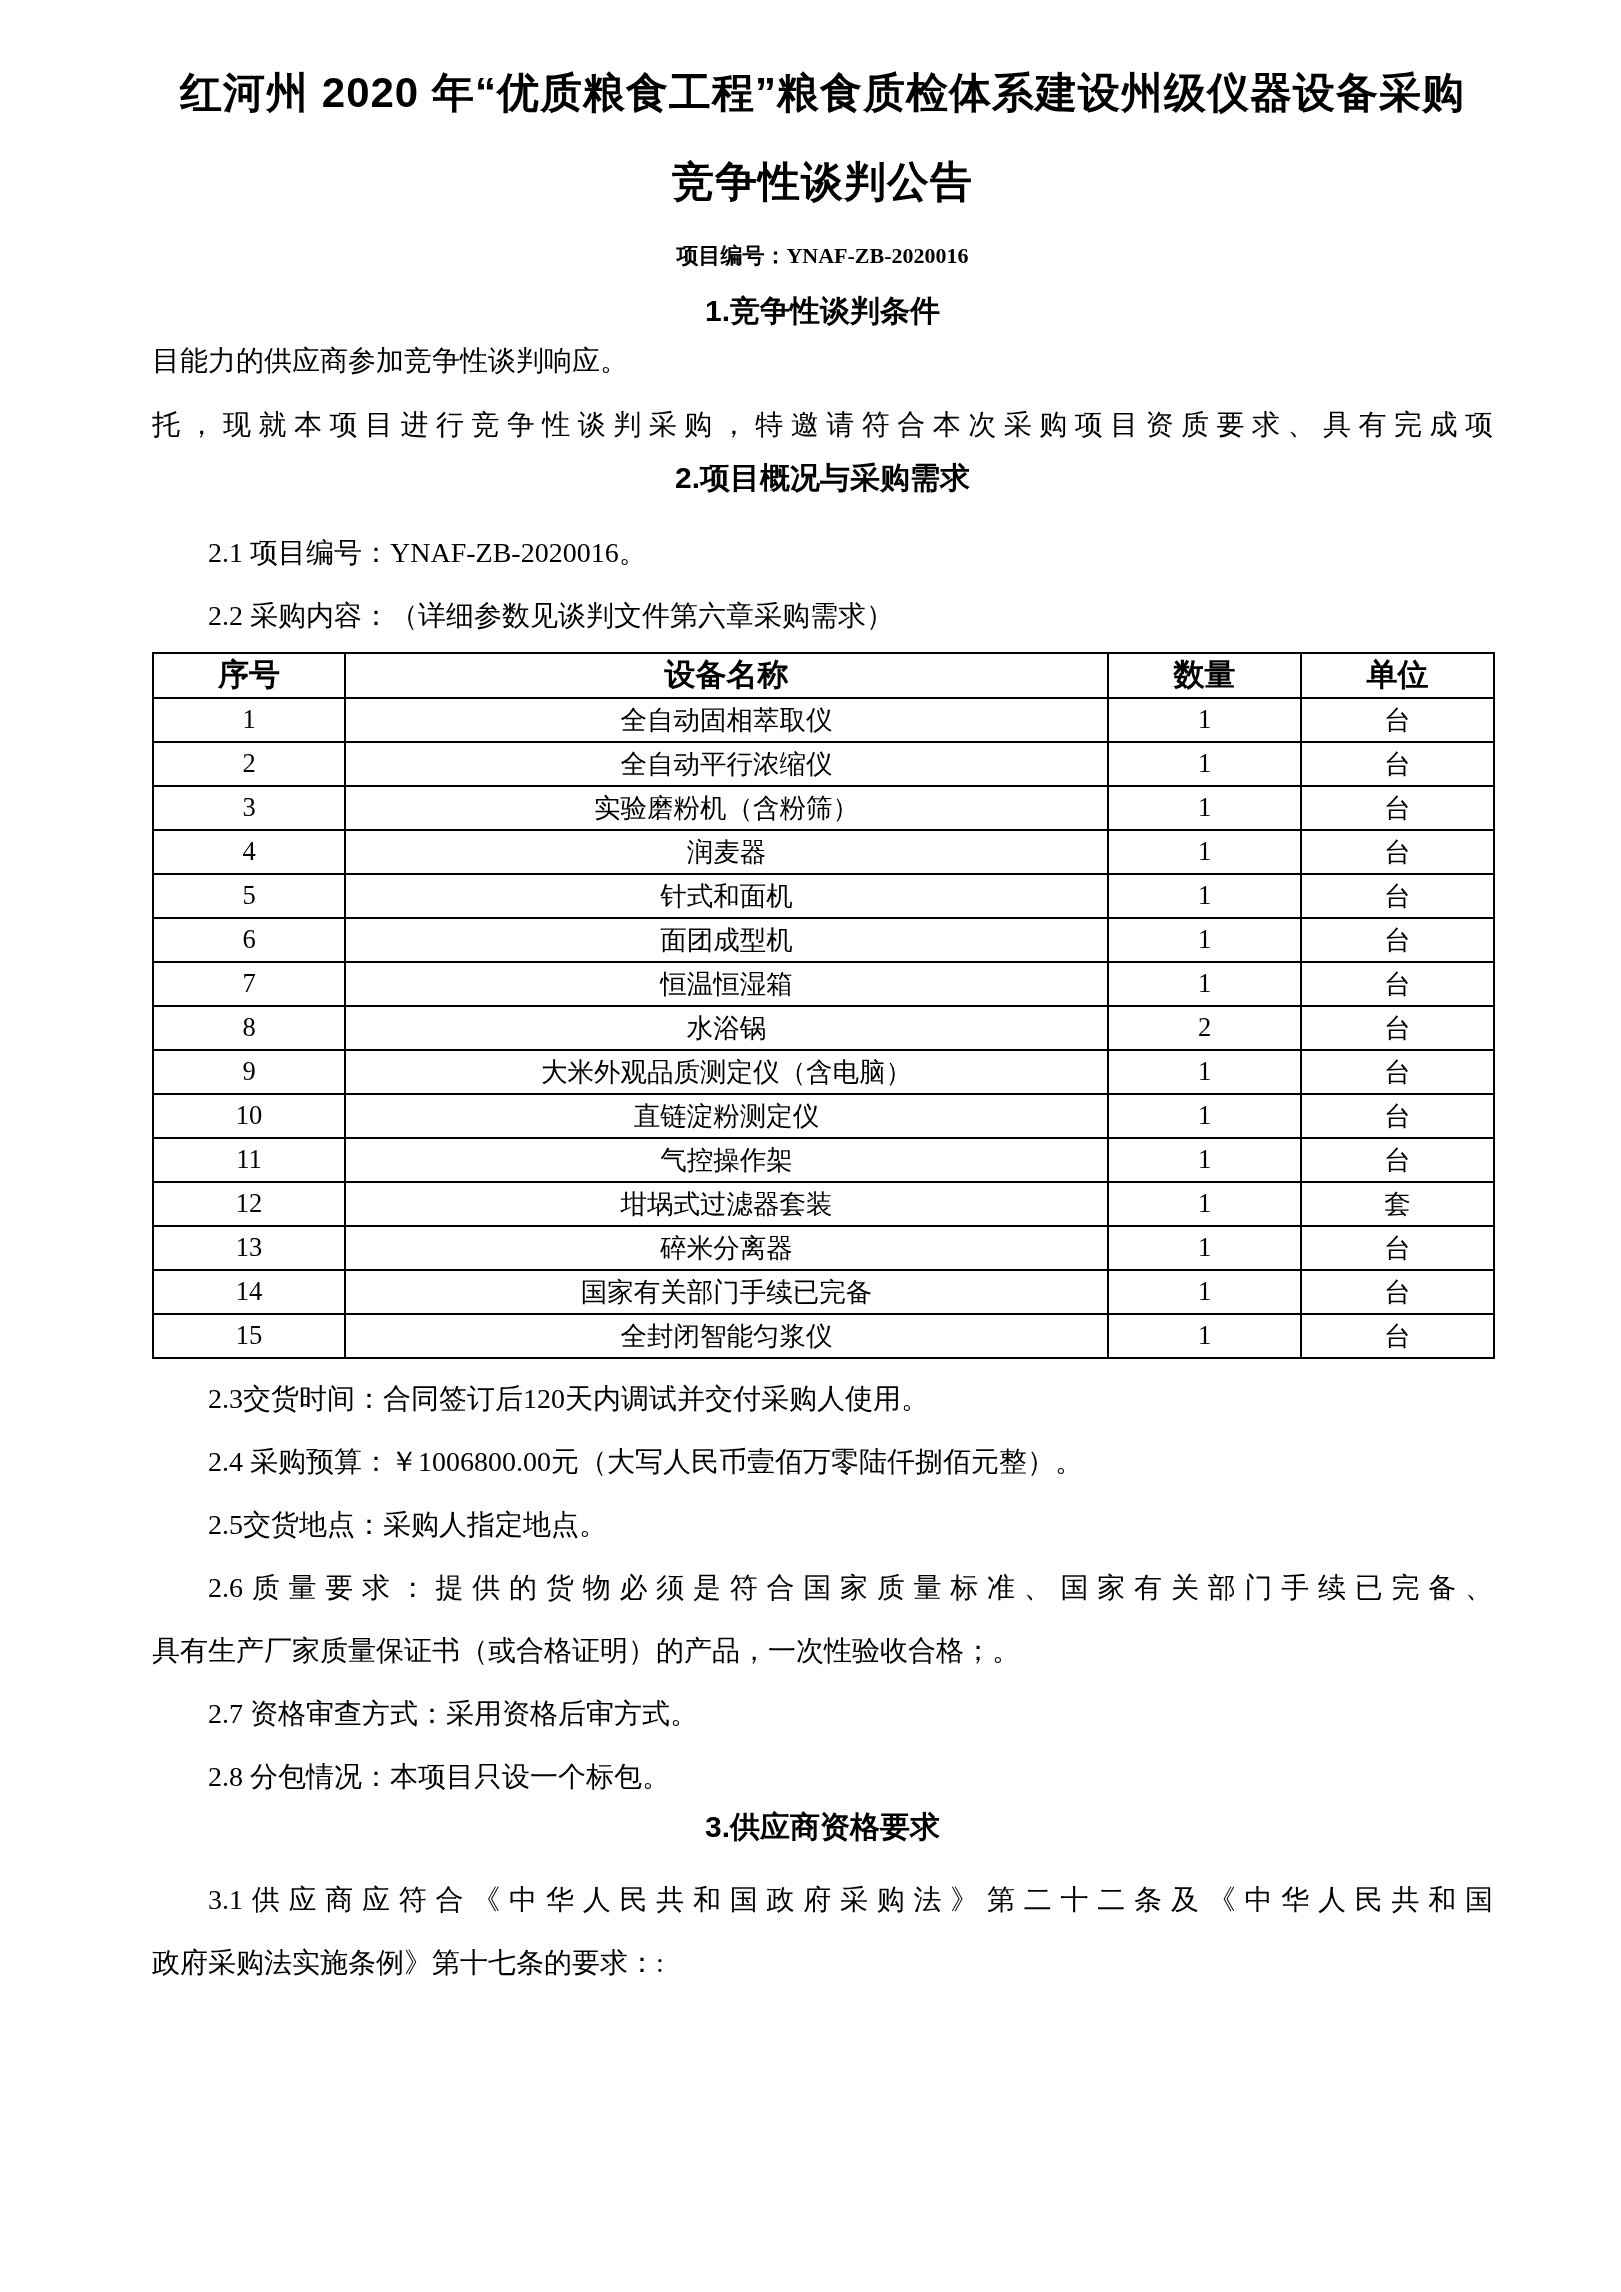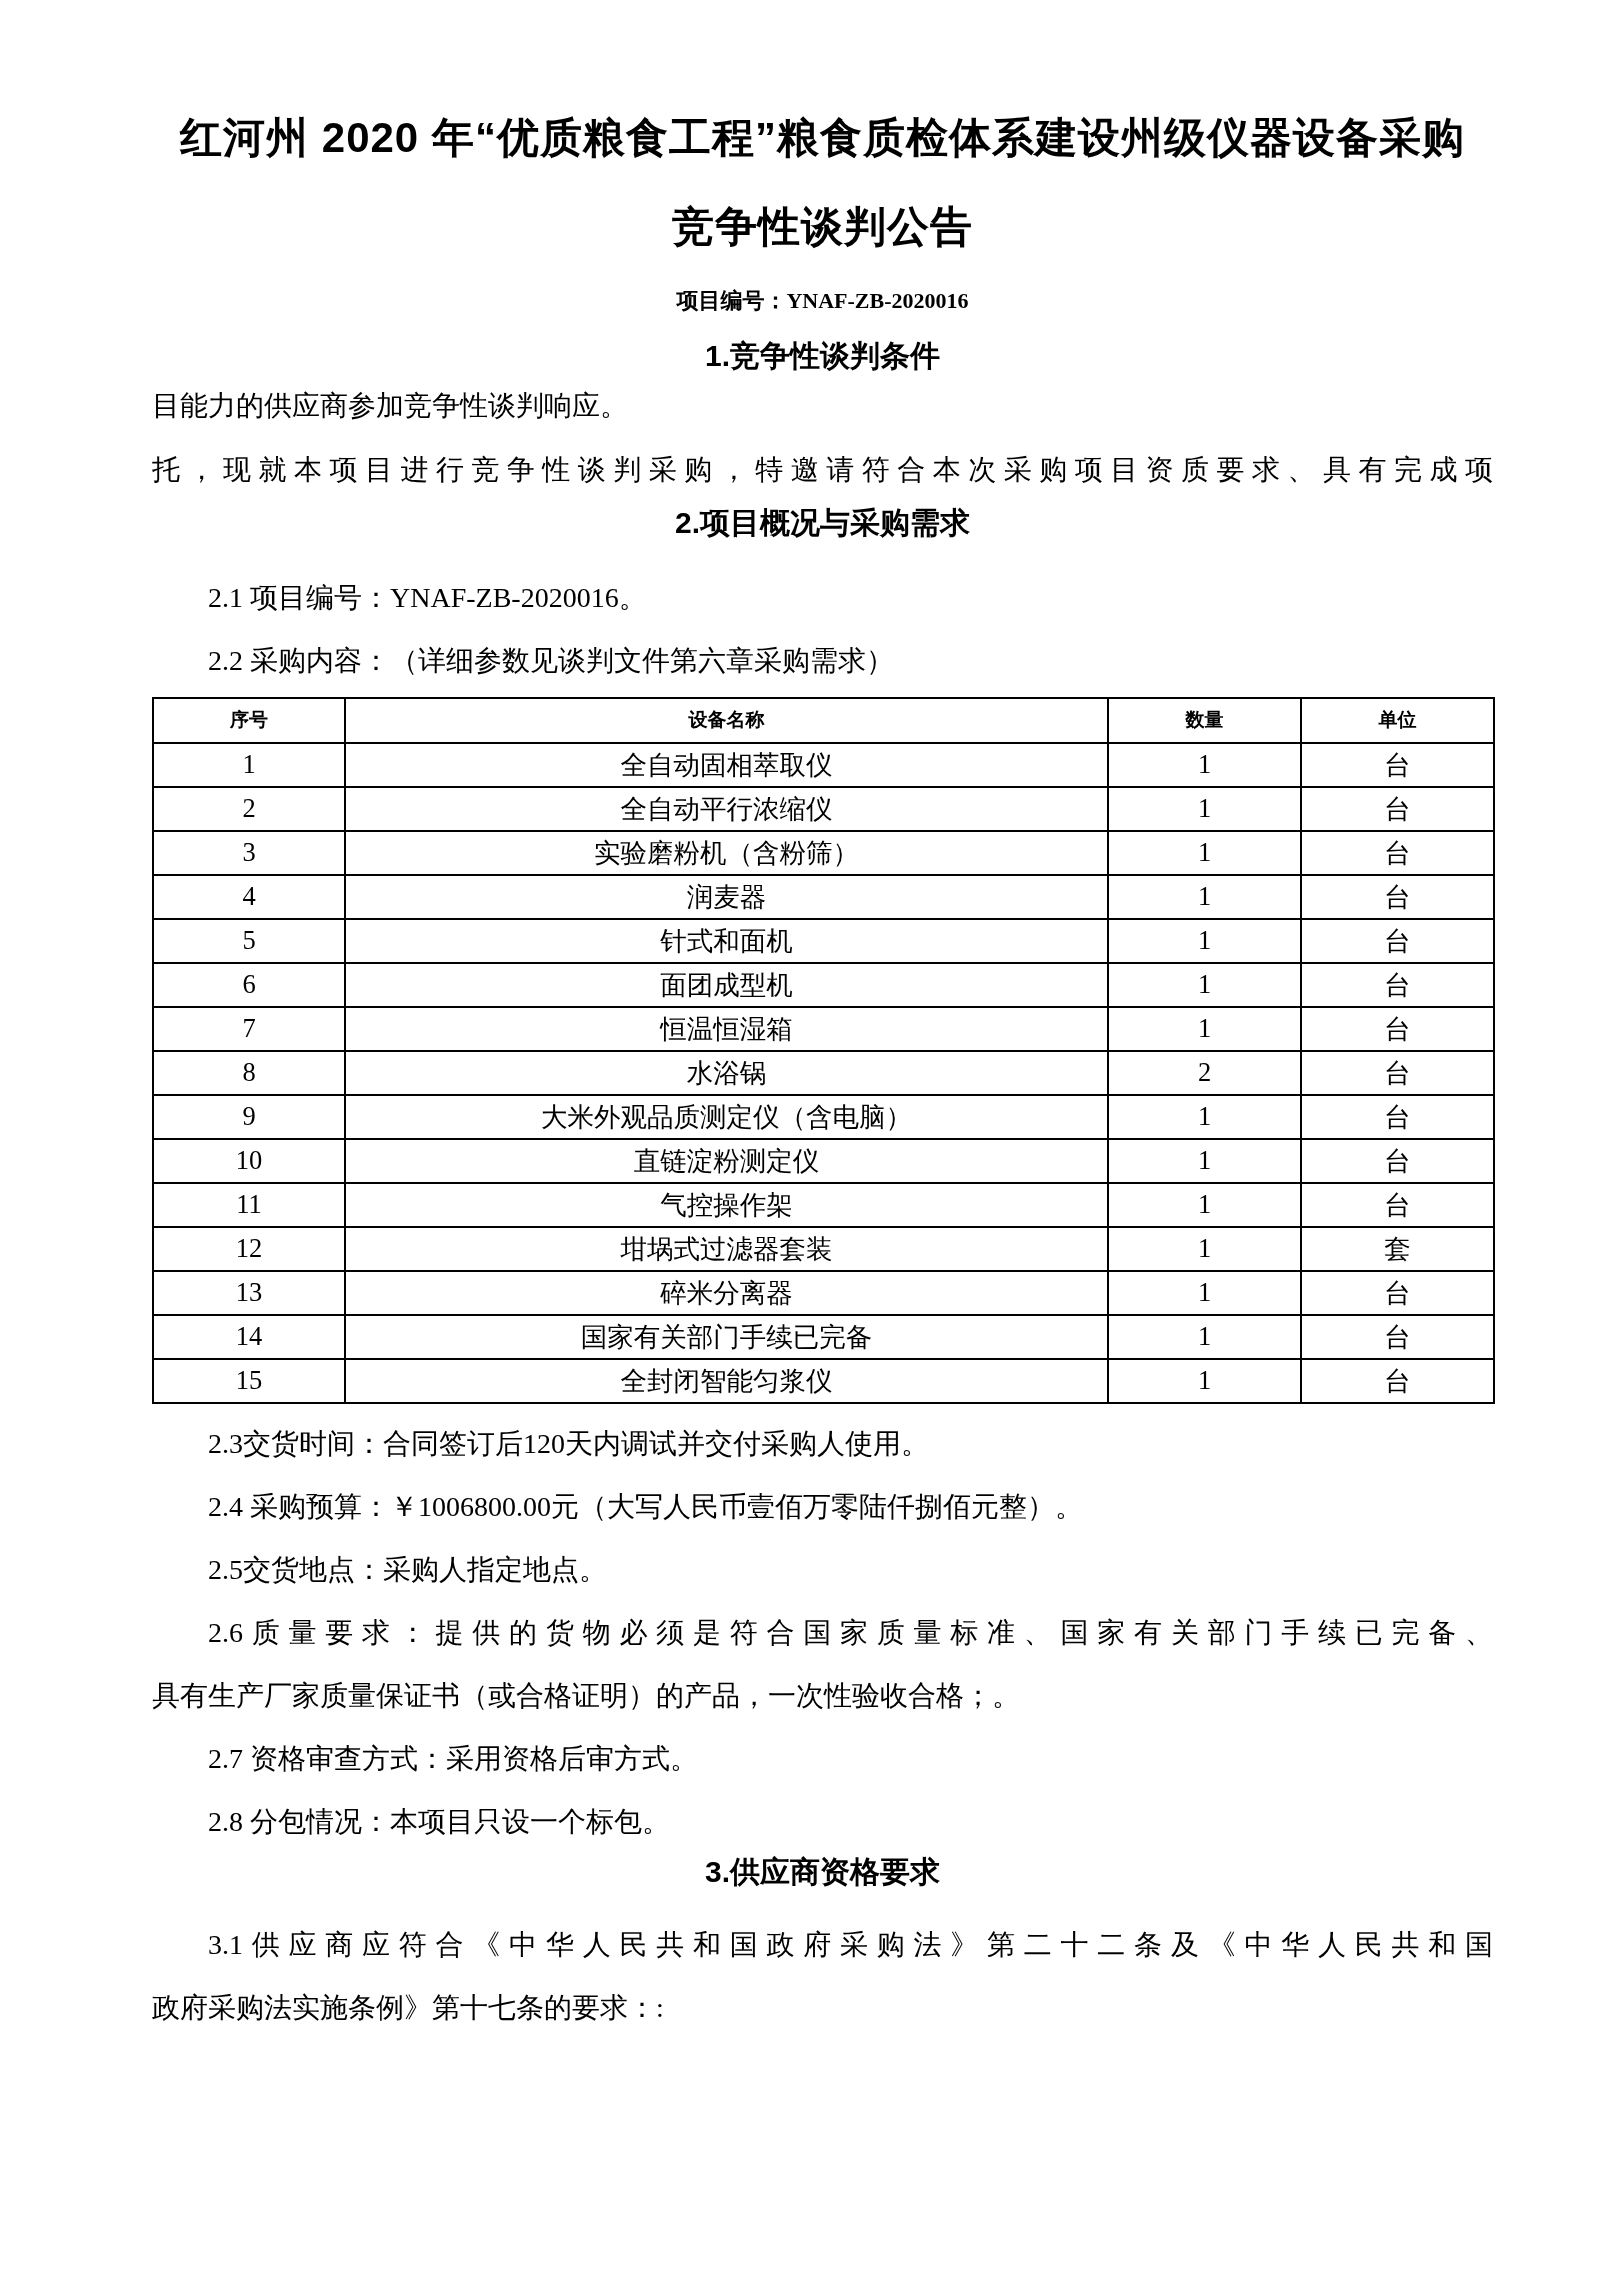--- a/index.html
+++ b/index.html
@@ -4,21 +4,21 @@
 <style>
   html,body { margin:0; padding:0; background:#ffffff; }
   .page {
     position:relative;
     width:1621px;
     height:2212px;
     margin:0 auto;
     background:#ffffff;
     color:#000000;
     box-sizing:border-box;
-    padding:113px 128px 0 152px;
+    padding:68px 128px 0 152px;
     font-family:"Liberation Serif","DejaVu Serif",serif;
     overflow:hidden;
   }
   .doc-title {
     font-family:"Liberation Sans","DejaVu Sans",sans-serif;
     font-weight:bold;
     font-size:42px;
     line-height:49px;
     letter-spacing:1px;
     text-align:center;
@@ -68,21 +68,21 @@
     border-bottom-width:2.9px;
     text-align:center;
     vertical-align:middle;
     padding:0;
     overflow:hidden;
   }
   table.equip th {
     height:43px;
     font-family:"Liberation Sans","DejaVu Sans",sans-serif;
     font-weight:bold;
-    font-size:19px;
+    font-size:31px;
   }
   table.equip td {
     height:42px;
     font-family:"Liberation Serif","DejaVu Serif",serif;
     font-weight:normal;
   }
   .col-seq  { width:192px; }
   .col-name { width:763px; }
   .col-qty  { width:193px; }
   .col-unit { width:193px; }

